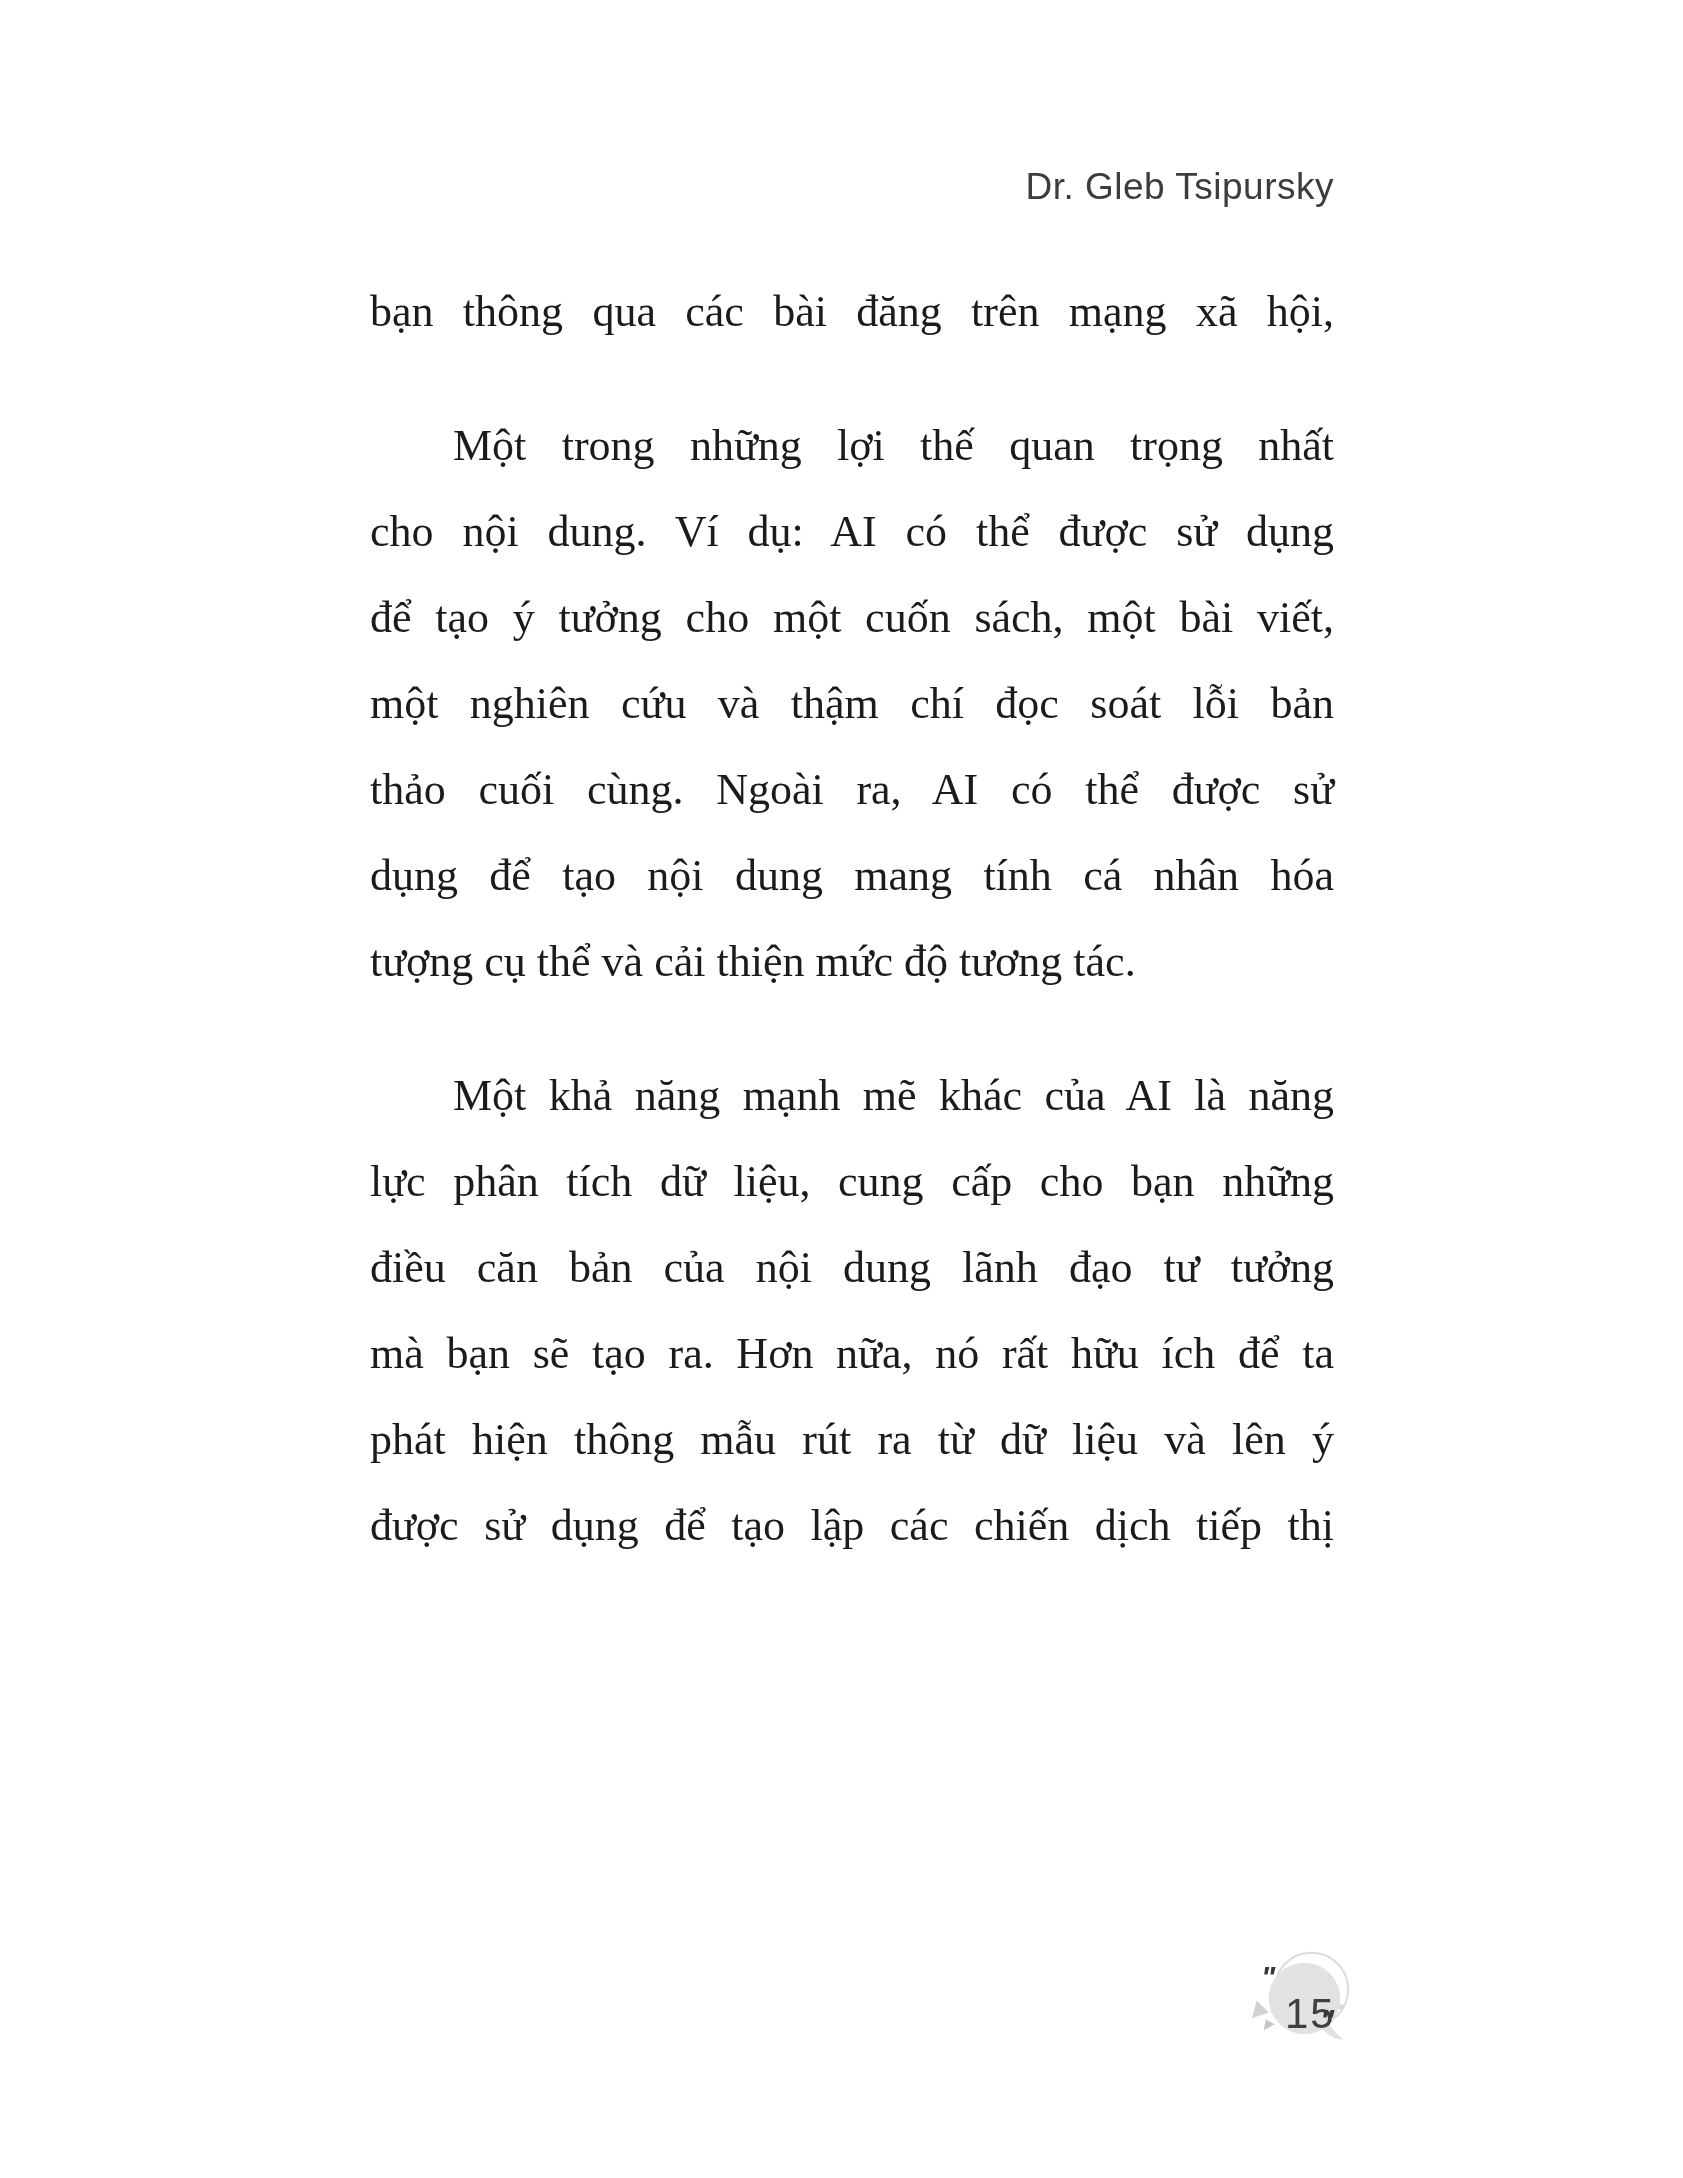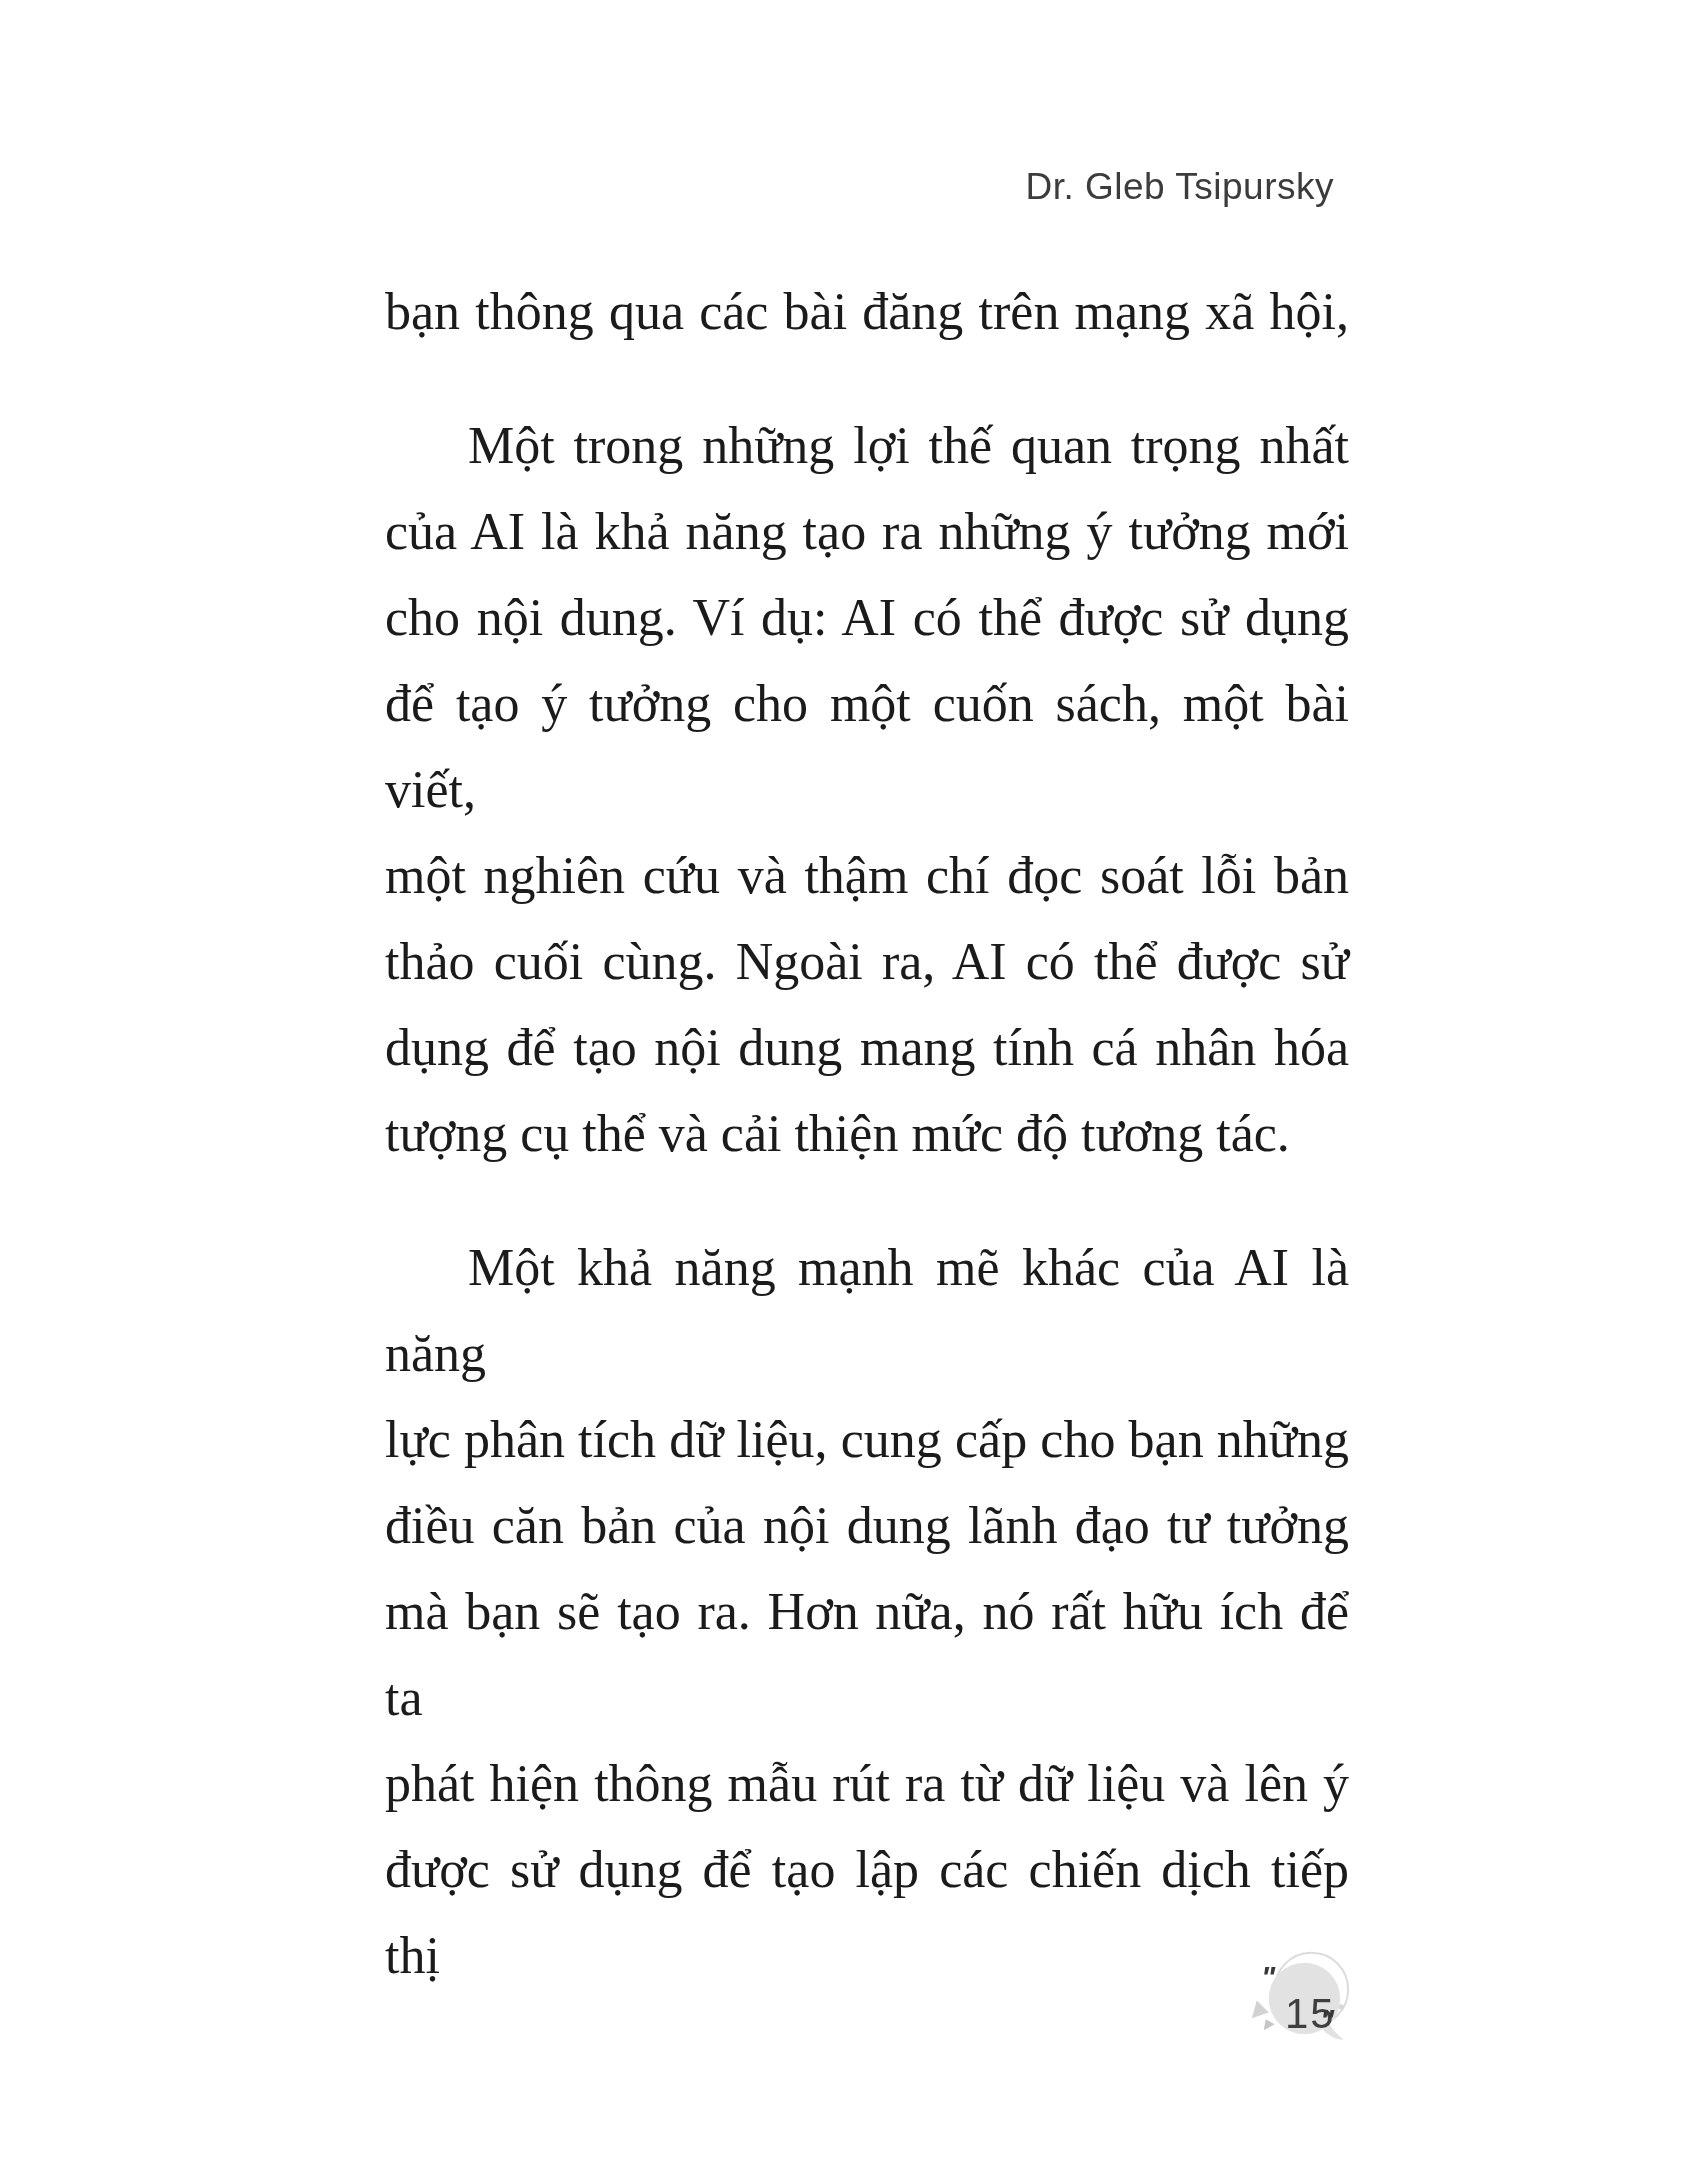--- a/index.html
+++ b/index.html
@@ -18,24 +18,24 @@
     right: 349px;
     font-family: "Liberation Sans", sans-serif;
     font-size: 37px;
     font-weight: 400;
     letter-spacing: 0.5px;
     color: #3c3c3c;
     white-space: nowrap;
   }
   .content {
     position: absolute;
-    left: 385px;
+    left: 370px;
     top: 269px;
     width: 964px;
-    font-size: 52px;
+    font-size: 44px;
     line-height: 86px;
     color: #1b1b1b;
   }
   .para { margin: 0 0 48px 0; }
   .line {
     display: block;
     text-align: justify;
     text-align-last: justify;
     white-space: normal;
   }
@@ -81,21 +81,20 @@
   <div class="running-header">Dr. Gleb Tsipursky</div>
 
   <div class="content">
 
     <p class="para">
       <span class="line">bạn thông qua các bài đăng trên mạng xã hội,</span>
     </p>
 
     <p class="para">
       <span class="line indent">Một trong những lợi thế quan trọng nhất</span>
-      <span class="line">của AI là khả năng tạo ra những ý tưởng mới</span>
       <span class="line">cho nội dung. Ví dụ: AI có thể được sử dụng</span>
       <span class="line">để tạo ý tưởng cho một cuốn sách, một bài viết,</span>
       <span class="line">một nghiên cứu và thậm chí đọc soát lỗi bản</span>
       <span class="line">thảo cuối cùng. Ngoài ra, AI có thể được sử</span>
       <span class="line">dụng để tạo nội dung mang tính cá nhân hóa</span>
       <span class="line end">tượng cụ thể và cải thiện mức độ tương tác.</span>
     </p>
 
     <p class="para">
       <span class="line indent">Một khả năng mạnh mẽ khác của AI là năng</span>

